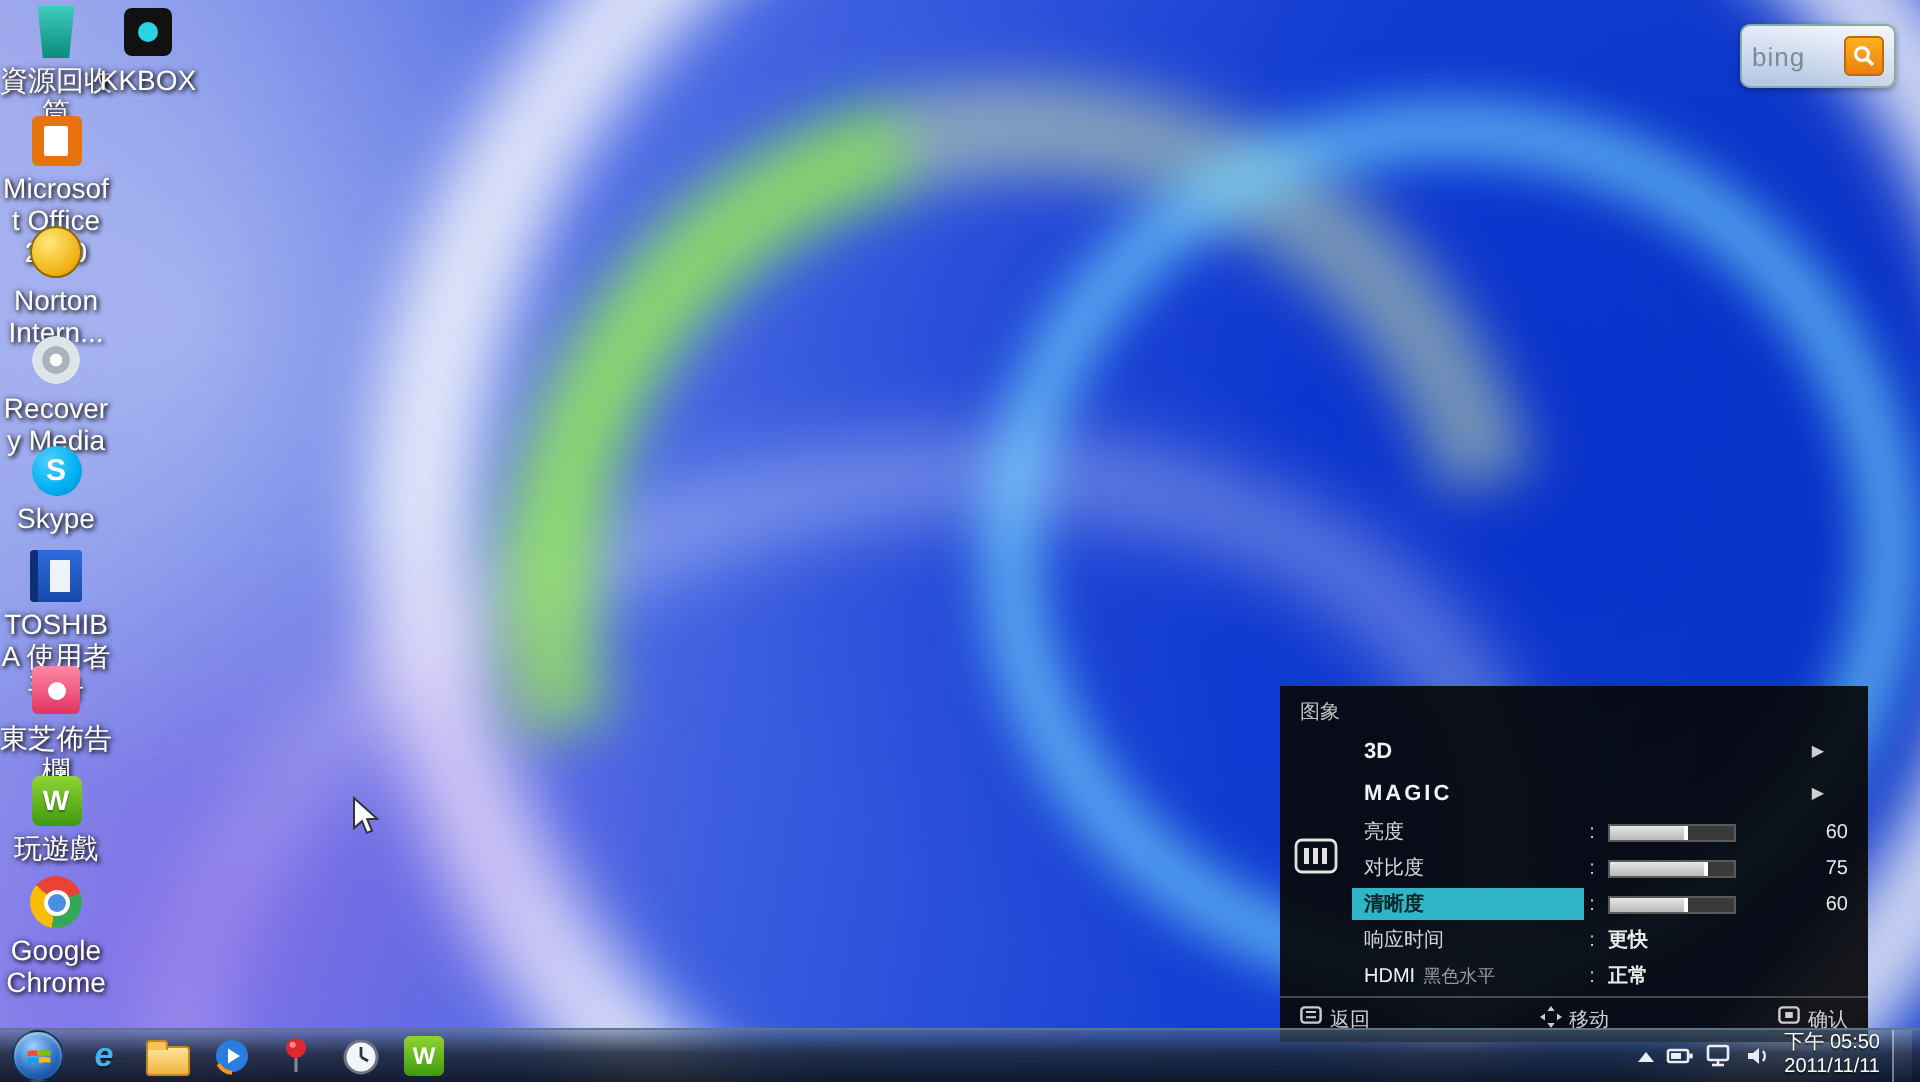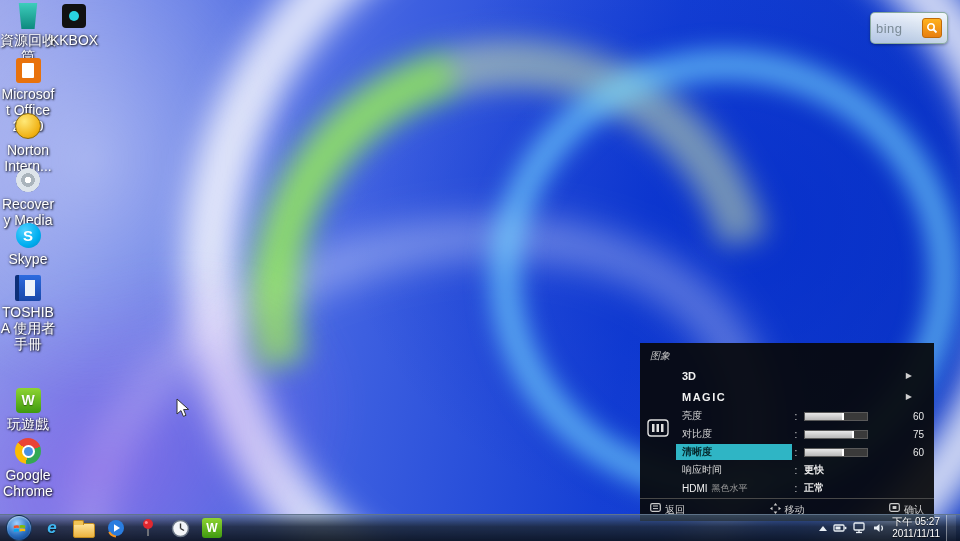--- a/index.html
+++ b/index.html
@@ -45,21 +45,21 @@
   .bing{position:absolute;right:12px;top:12px;width:78px;height:32px;border-radius:5px;
     background:linear-gradient(rgba(246,250,252,0.92),rgba(203,218,230,0.88));
     border:1px solid rgba(130,165,150,0.9);box-shadow:0 1px 3px rgba(0,0,0,0.35);
     display:flex;align-items:center;justify-content:space-between;padding:0 5px;box-sizing:border-box;}
   .bing-logo{color:#7a8a96;font-size:13px;letter-spacing:.5px;}
   .bing-btn{width:20px;height:20px;border-radius:3px;background:linear-gradient(#ffb21e,#e87f10);
     border:1px solid #c06a08;display:flex;align-items:center;justify-content:center;box-sizing:border-box;}
 
   
   .osd{position:absolute;left:640px;top:343px;width:294px;height:178px;background:rgba(8,9,11,0.93);color:#d8d8d8;}
-  .osd-title{position:absolute;left:10px;top:6px;font-size:10px;color:#c0c0c0;font-style:italic;}
+  .osd-title{position:absolute;left:10px;top:6px;font-size:10px;color:#c0c0c0;}
   .osd-tab{position:absolute;left:7px;top:76px;}
   .osd-rows{position:absolute;left:36px;top:22px;right:10px;display:flex;flex-direction:column;}
   .orow{display:flex;align-items:center;height:18px;}
   .orow.sub{height:21px;}
   .olabel{width:116px;padding-left:6px;box-sizing:border-box;font-size:10px;height:16px;display:flex;align-items:center;white-space:nowrap;}
   .olabel.strong{font-size:11px;font-weight:bold;color:#f2f2f2;}
   .olabel.magic{letter-spacing:1.5px;}
   .olabel.sel{background:#2fb5c5;color:#05282c;font-weight:bold;}
   .olabel b{font-weight:normal;color:#f0f0f0;font-size:10px;margin-right:4px;}
   .olabel i{font-style:normal;font-size:9px;color:#9a9a9a;}
@@ -149,20 +149,28 @@
       </div>
     <div class="lbl">Skype</div>
   </div>
   <div class="dicon" style="left:0;top:274px">
     <div class="ico">
         <div class="i-manual">
           <span></span>
         </div>
       </div>
     <div class="lbl">TOSHIBA 使用者手冊</div>
+  </div>
+  <div class="dicon" style="left:0;top:331px">
+    <div class="ico">
+        <div class="i-bulletin">
+          <span></span>
+        </div>
+      </div>
+    <div class="lbl">東芝佈告欄</div>
   </div>
   <div class="dicon" style="left:0;top:386px">
     <div class="ico">
         <div class="i-games">W</div>
       </div>
     <div class="lbl">玩遊戲</div>
   </div>
   <div class="dicon" style="left:0;top:437px">
     <div class="ico">
         <div class="i-chrome">
@@ -325,20 +333,20 @@
       <svg width="14" height="12" viewBox="0 0 14 12">
         <rect x="1" y="1" width="10" height="7" rx="1" fill="none" stroke="#e8eef4" stroke-width="1.3"></rect>
         <line x1="3" y1="10.5" x2="9" y2="10.5" stroke="#e8eef4" stroke-width="1.3"></line>
         <line x1="6" y1="8" x2="6" y2="10" stroke="#e8eef4" stroke-width="1.3"></line>
       </svg>
       <svg width="13" height="12" viewBox="0 0 13 12">
         <path d="M1 4.5 H3.5 L6.5 2 V10 L3.5 7.5 H1 Z" fill="#e8eef4"></path>
         <path d="M8.5 3.5 A4 4 0 0 1 8.5 8.5" stroke="#e8eef4" stroke-width="1.2" fill="none"></path>
       </svg>
       <div class="clock">
-        <div>下午 05:27</div>
+        <div>下午 05:50</div>
         <div>2011/11/11</div>
       </div>
       <div class="showdesk"></div>
     </div>
   </div>
 
 </div>
 
 </body></html>

